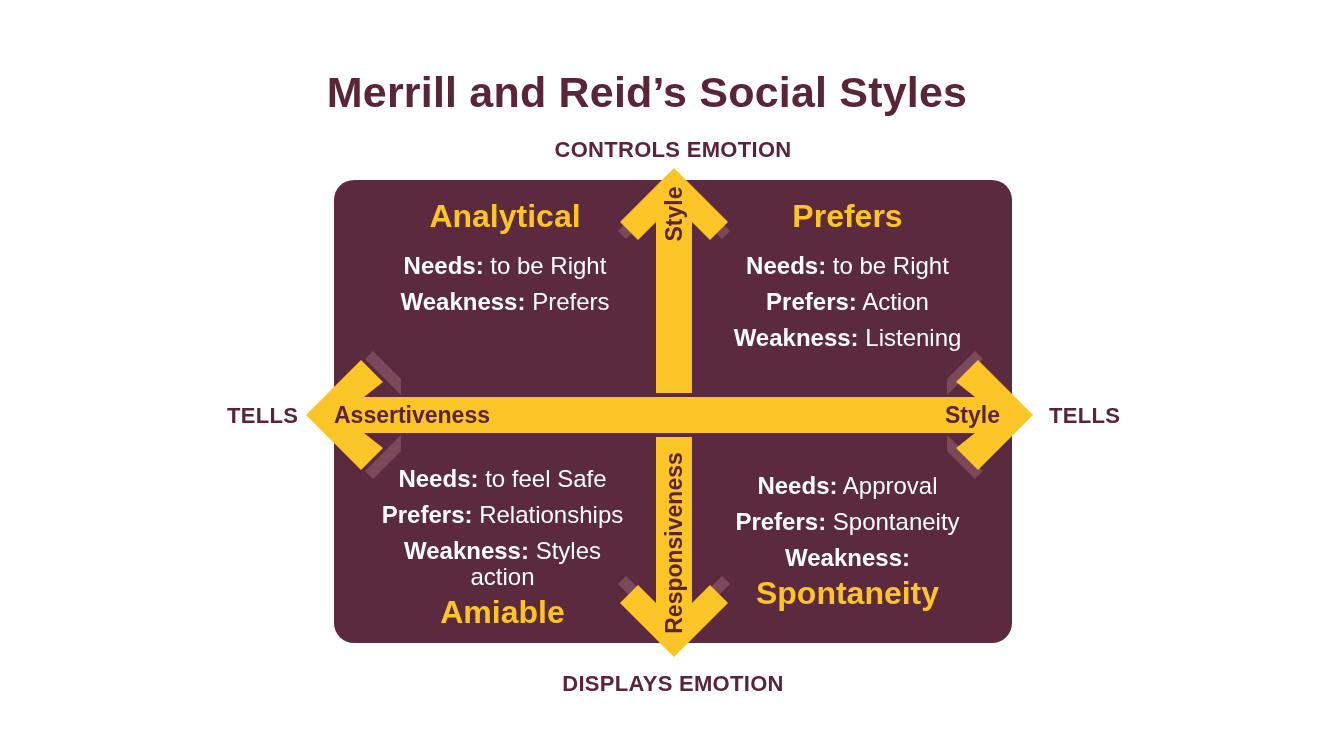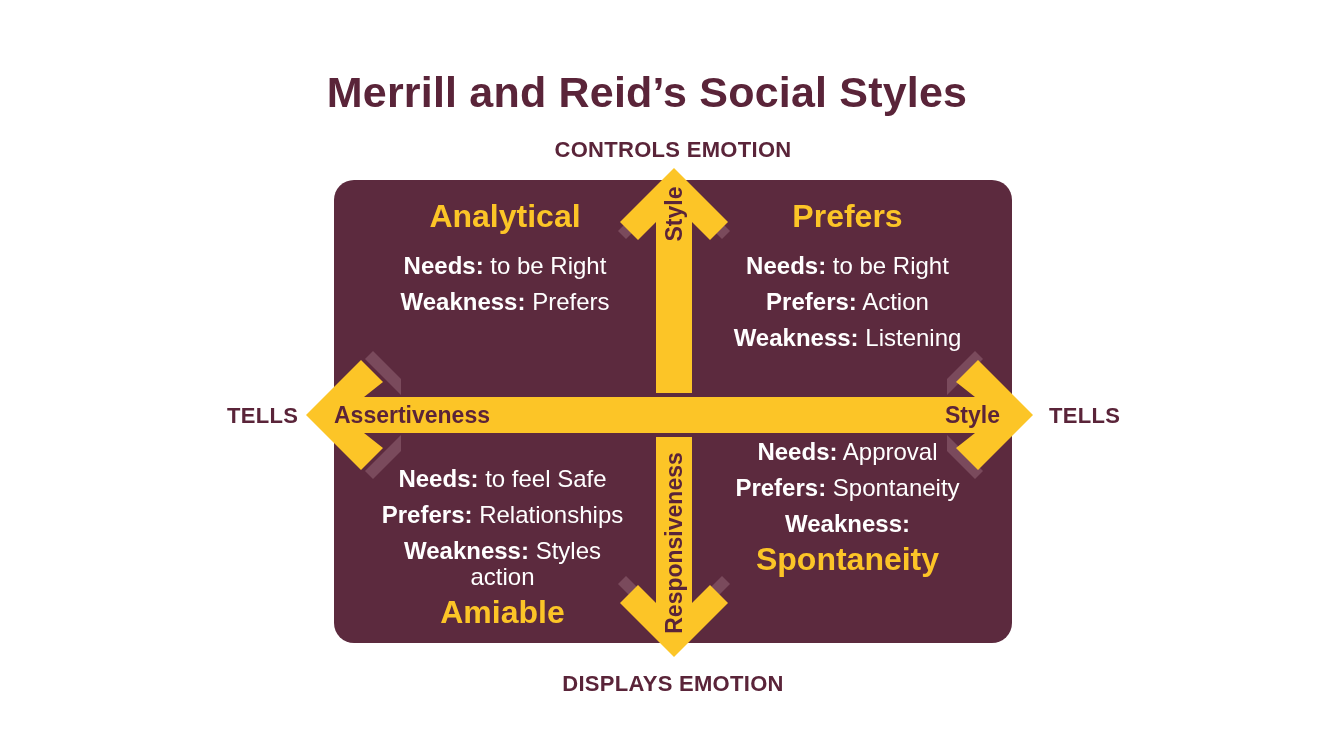--- a/index.html
+++ b/index.html
@@ -13,21 +13,21 @@
     #lbl-left { left: 227px; top: 403px; }
     #lbl-right { left: 1049px; top: 403px; }
     #diagram { position: absolute; left: 0; top: 0; }
     .quad { position: absolute; text-align: center; color: #ffffff; font-size: 24px; line-height: 36px; }
     .quad .name { color: #fcc527; font-weight: 700; font-size: 32px; }
     .quad b { font-weight: 700; }
     .quad .line { display: block; }
     #q-analytical { left: 370px; width: 270px; top: 198px; }
     #q-driving { left: 715px; width: 265px; top: 198px; }
     #q-amiable { left: 360px; width: 285px; top: 461px; line-height: 36px; }
-    #q-expressive { left: 715px; width: 265px; top: 434px; }
+    #q-expressive { left: 715px; width: 265px; top: 468px; }
     #q-amiable .tight, #q-expressive .tight { line-height: 26px; }
     .arrow-text { position: absolute; font-weight: 700; color: #5a2439; font-size: 23px; }
     #txt-assert { left: 334px; top: 402px; }
     #txt-style-right { left: 945px; top: 402px; }
     #txt-style-top { left: 674px; top: 214px; transform: translate(-50%, -50%) rotate(-90deg); white-space: nowrap; }
     #txt-resp { left: 674px; top: 543px; transform: translate(-50%, -50%) rotate(-90deg); white-space: nowrap; }
   </style>
 </head>
 <body>
 

